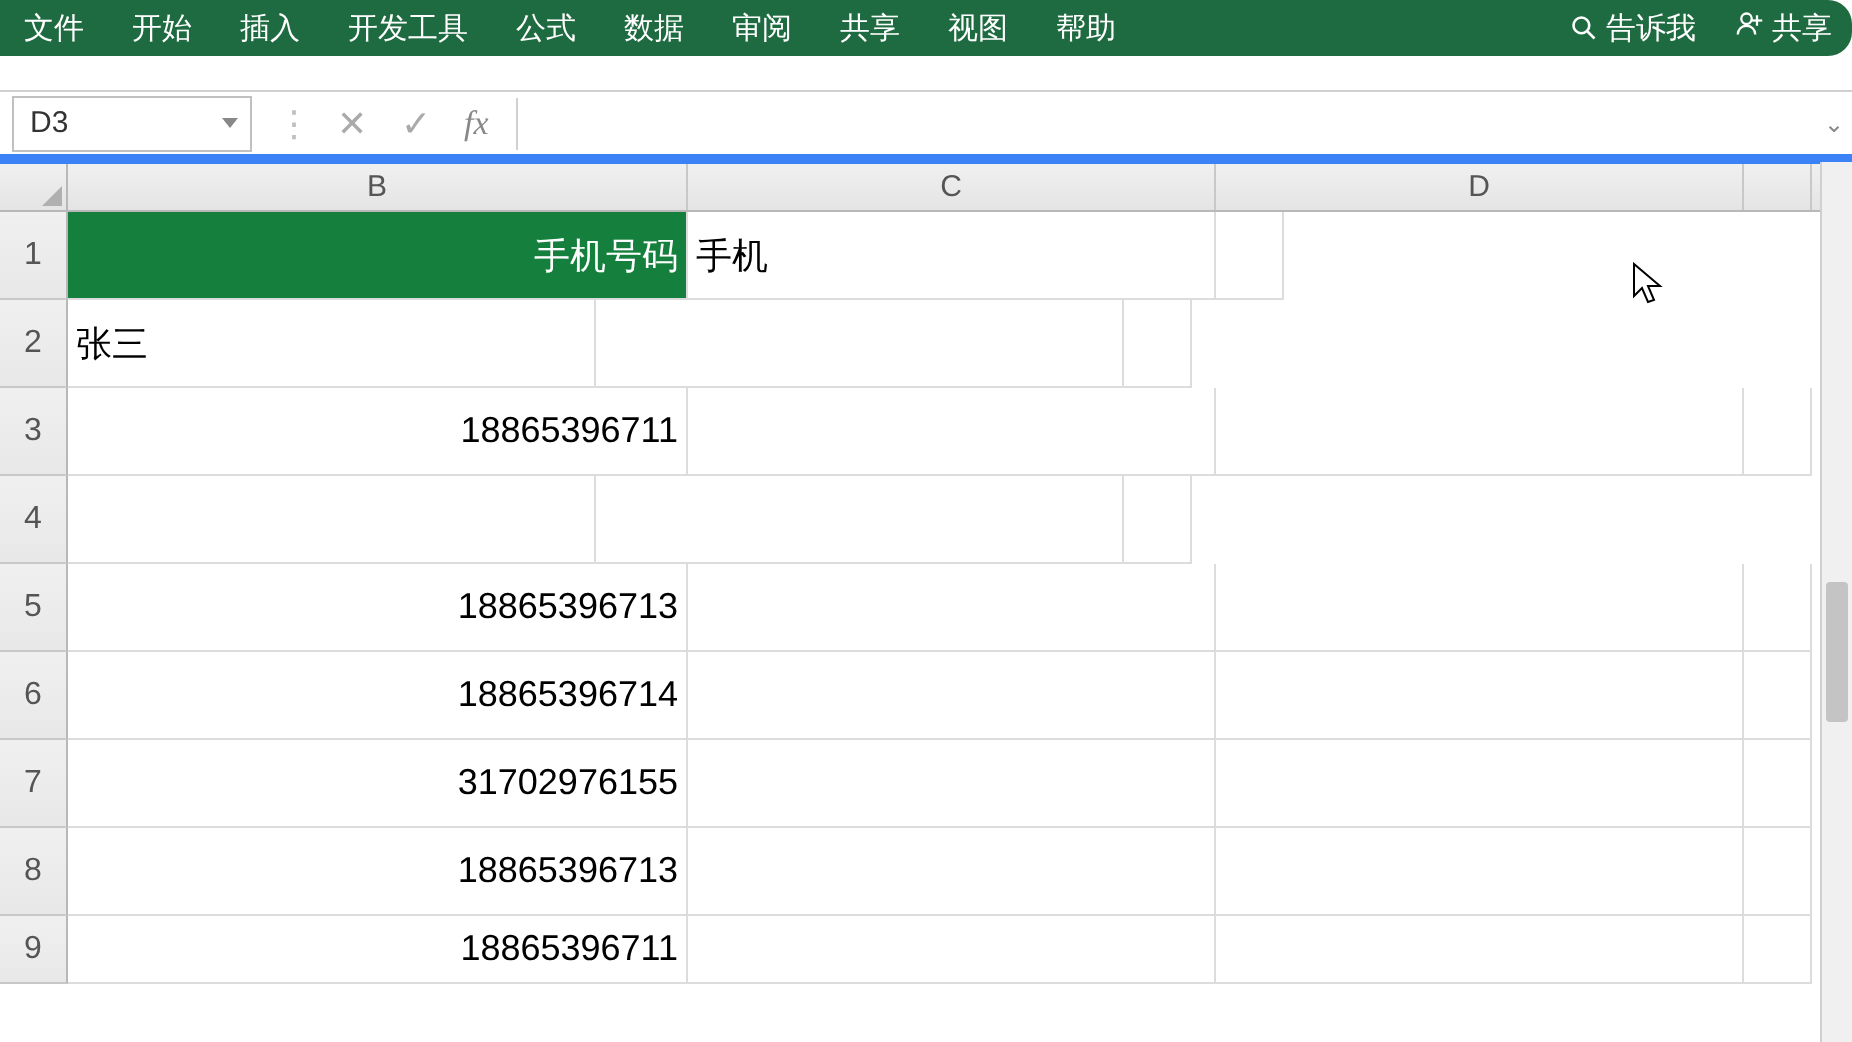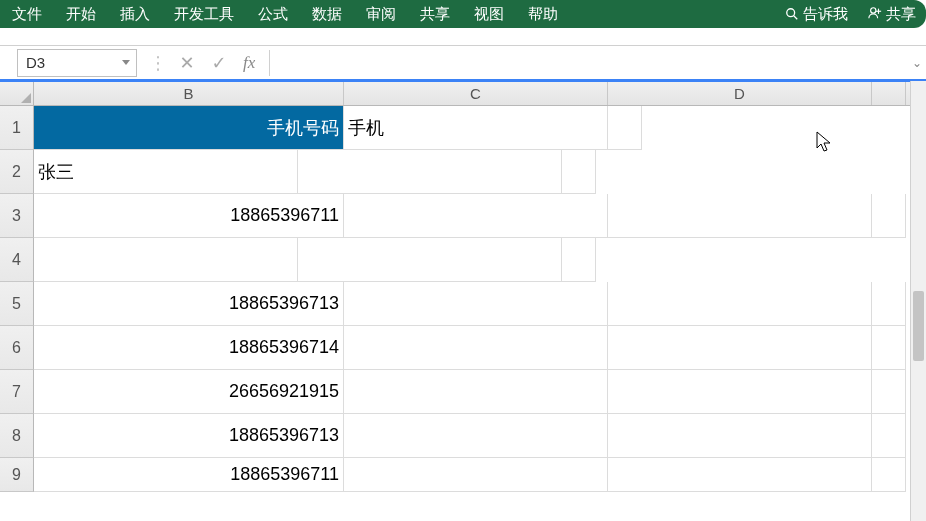--- a/index.html
+++ b/index.html
@@ -53,22 +53,21 @@
       height: 18px;
       border-bottom: 1px solid #d0d0d0;
     }
     
     
     .formula-row {
       display: flex;
       align-items: center;
       height: 36px;
       background: #fff;
-      border-bottom: 3px solid #3b82f6;
-      padding-left: 11px;
+      border-bottom: 5px solid #3b82f6;
     }
     .name-box {
       width: 120px;
       height: 28px;
       margin: 0 8px 0 6px;
       border: 1px solid #c0c0c0;
       display: flex;
       align-items: center;
       justify-content: space-between;
       padding: 0 6px 0 8px;
@@ -173,21 +172,21 @@
       display: flex;
       align-items: center;
       padding: 0 4px;
       font-size: 18px;
       overflow: hidden;
     }
     .col-B.cell { justify-content: flex-end; }
     .col-C.cell { justify-content: flex-start; }
     .col-D.cell { justify-content: flex-start; }
     .hdr-green {
-      background: #0369a1;
+      background: #15803d;
       color: #fff;
     }
     
     
     .vscroll {
       position: absolute;
       right: 0;
       top: 81px;
       width: 16px;
       bottom: 0;
@@ -318,21 +317,21 @@
     </div>
     <div class="row">
       <div class="row-head">6</div>
       <div class="cell col-B">18865396714</div>
       <div class="cell col-C"></div>
       <div class="cell col-D"></div>
       <div class="cell col-E"></div>
     </div>
     <div class="row">
       <div class="row-head">7</div>
-      <div class="cell col-B">26656921915</div>
+      <div class="cell col-B">31702976155</div>
       <div class="cell col-C"></div>
       <div class="cell col-D"></div>
       <div class="cell col-E"></div>
     </div>
     <div class="row">
       <div class="row-head">8</div>
       <div class="cell col-B">18865396713</div>
       <div class="cell col-C"></div>
       <div class="cell col-D"></div>
       <div class="cell col-E"></div>

